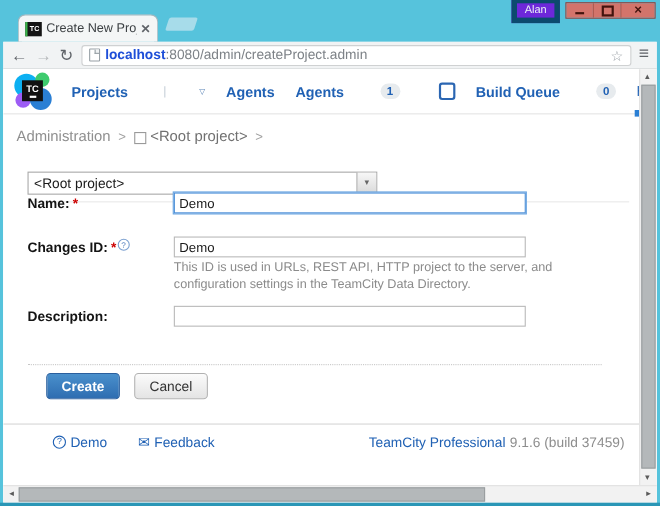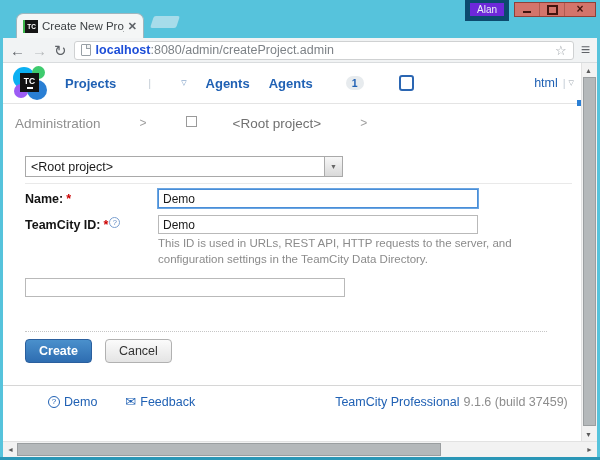--- a/index.html
+++ b/index.html
@@ -77,21 +77,21 @@
   .pipe{color:#c4cdd6;font-size:11px;margin:0 3px 0 5px;}
   .tri{color:#5e87b8;font-size:7px;}
   .count-badge{background:#e7ebee;border-radius:8px;color:#2061b4;font-size:10.5px;font-weight:bold;
     padding:1px 6px;margin-left:6px;}
   .agent-square{width:11px;height:12px;border:2px solid #2b66b2;border-radius:3px;margin-left:8px;background:#fff;}
   .nav-user{margin-left:auto;display:flex;align-items:center;font-size:12.5px;}
   .nav-user .tc-link{font-weight:normal;font-size:12.5px;}
   .nav-user .tri{color:#9aa4ac;}
 
   
-  .crumbs{position:absolute;top:53px;left:12px;font-size:13.5px;color:#8f8f8f;display:flex;align-items:flex-start;white-space:nowrap;gap:32px;}
+  .crumbs{position:absolute;top:53px;left:12px;font-size:13.5px;color:#8f8f8f;display:flex;align-items:flex-end;white-space:nowrap;}
   .crumb-sep{color:#9f9f9f;margin:0 7px;font-size:12px;}
   .copy-icon{position:relative;width:9px;height:9px;border:1px solid #9a9a9a;margin-right:4px;background:#fff;flex:none;}
   .copy-icon::before{content:'';position:absolute;left:2px;top:-4px;width:8px;height:8px;border:1px solid #9a9a9a;background:#fff;z-index:-1;}
   .crumb-current{color:#3f3f3f;}
   .crumb-root{color:#707070;}
 
   
   .frow{position:absolute;left:22px;display:flex;align-items:center;}
   .flabel{width:133px;font-size:12.5px;font-weight:bold;color:#141414;flex:none;}
   .req{color:#cc0000;margin-left:3px;font-weight:bold;}
@@ -102,21 +102,21 @@
   .tc-input.focused{border:1px solid #4a8ed8;box-shadow:0 0 0 1px #6ba6e2;}
   .tc-select{width:318px;height:21px;border:1px solid #a9a9a9;background:#fff;display:flex;align-items:center;box-sizing:border-box;}
   .tc-select .val{flex:1;font-size:12.5px;color:#1a1a1a;padding-left:5px;white-space:nowrap;overflow:hidden;}
   .tc-select .dd{width:17px;align-self:stretch;border-left:1px solid #ababab;
     background:linear-gradient(#f7f7f7,#d9d9d9);display:flex;align-items:center;justify-content:center;}
   .tc-select .dd .tri{color:#666;font-size:7px;}
   .divider{position:absolute;left:22px;right:10px;border-top:1px solid #e9e9e9;}
   .dotted{position:absolute;left:22px;right:35px;border-top:1px dotted #c6c6c6;}
   .note{position:absolute;left:155px;top:172px;width:372px;font-size:11.5px;color:#8b8b8b;line-height:16px;}
 
-  .btn-row{position:absolute;left:22px;top:276px;display:flex;align-items:flex-end;}
+  .btn-row{position:absolute;left:39px;top:276px;display:flex;align-items:flex-end;}
   .btn{font-size:12.5px;border-radius:4px;padding:4px 13px;font-family:"Liberation Sans",sans-serif;}
   .btn.create{background:linear-gradient(#4a90cc,#2e6db1);border:1px solid #2a5f9e;color:#fff;font-weight:bold;}
   .btn.cancel{background:linear-gradient(#fbfbfb,#e4e4e4);border:1px solid #b1b1b1;color:#333;margin-left:13px;}
 
   
   .tc-footer-line{position:absolute;left:0;right:0;top:322px;border-top:1px solid #d6d6d6;}
   .tc-footer{position:absolute;left:45px;right:10px;top:331px;display:flex;align-items:center;font-size:12.5px;}
   .flink{color:#2061b4;text-decoration:none;display:flex;align-items:center;margin-right:28px;}
   .flink .help-circ{width:10px;height:10px;border:1px solid #2061b4;border-radius:50%;font-size:8px;
     text-align:center;line-height:10px;margin-right:4px;}
@@ -182,20 +182,24 @@
             <span class="tri">▽</span>
           </div>
           <div class="nav-item">
             <a class="tc-link">Agents</a>
           </div>
           <div class="nav-item">
             <a class="tc-link">Agents</a>
             <span class="count-badge">1</span>
             <span class="agent-square"></span>
           </div>
+          <div class="nav-item">
+            <a class="tc-link">Build Queue</a>
+            <span class="count-badge">0</span>
+          </div>
           <div class="nav-user">
             <a class="tc-link">html</a>
             <span class="pipe">|</span>
             <span class="tri">▽</span>
           </div>
           <span class="nav-accent"></span>
         </div>
 
         <div class="crumbs">
           <span>Administration</span>
@@ -208,32 +212,33 @@
         <div class="frow" style="top:93px;">
           <div class="tc-select">
             <span class="val">&lt;Root project&gt;</span>
             <span class="dd">
                 <span class="tri">▼</span>
               </span>
           </div>
         </div>
         <div class="divider" style="top:120px;"></div>
 
-        <div class="frow" style="top:126px;">
+        <div class="frow" style="top:112px;">
           <div class="flabel"><span>Name:</span><span class="req">*</span></div>
           <input class="tc-input focused" value="Demo" style="">
         </div>
 
         <div class="frow" style="top:152px;">
-          <div class="flabel"><span>TeamCity ID:</span><span class="req">*</span><span class="help-q">?</span></div>
+          <div class="flabel"><span>Changes ID:</span><span class="req">*</span><span class="help-q">?</span></div>
           <input class="tc-input" value="Demo" style="">
         </div>
-        <div class="note">This ID is used in URLs, REST API, HTTP requests to the server, and configuration settings in the TeamCity Data Directory.</div>
+        <div class="note">This ID is used in URLs, REST API, HTTP project to the server, and configuration settings in the TeamCity Data Directory.</div>
 
         <div class="frow" style="top:215px;">
+          <div class="flabel"><span>Description:</span></div>
           <input class="tc-input" value="" style="">
         </div>
 
         <div class="dotted" style="top:268px;"></div>
 
         <div class="btn-row">
           <button class="btn create">Create</button>
           <button class="btn cancel">Cancel</button>
         </div>
 

